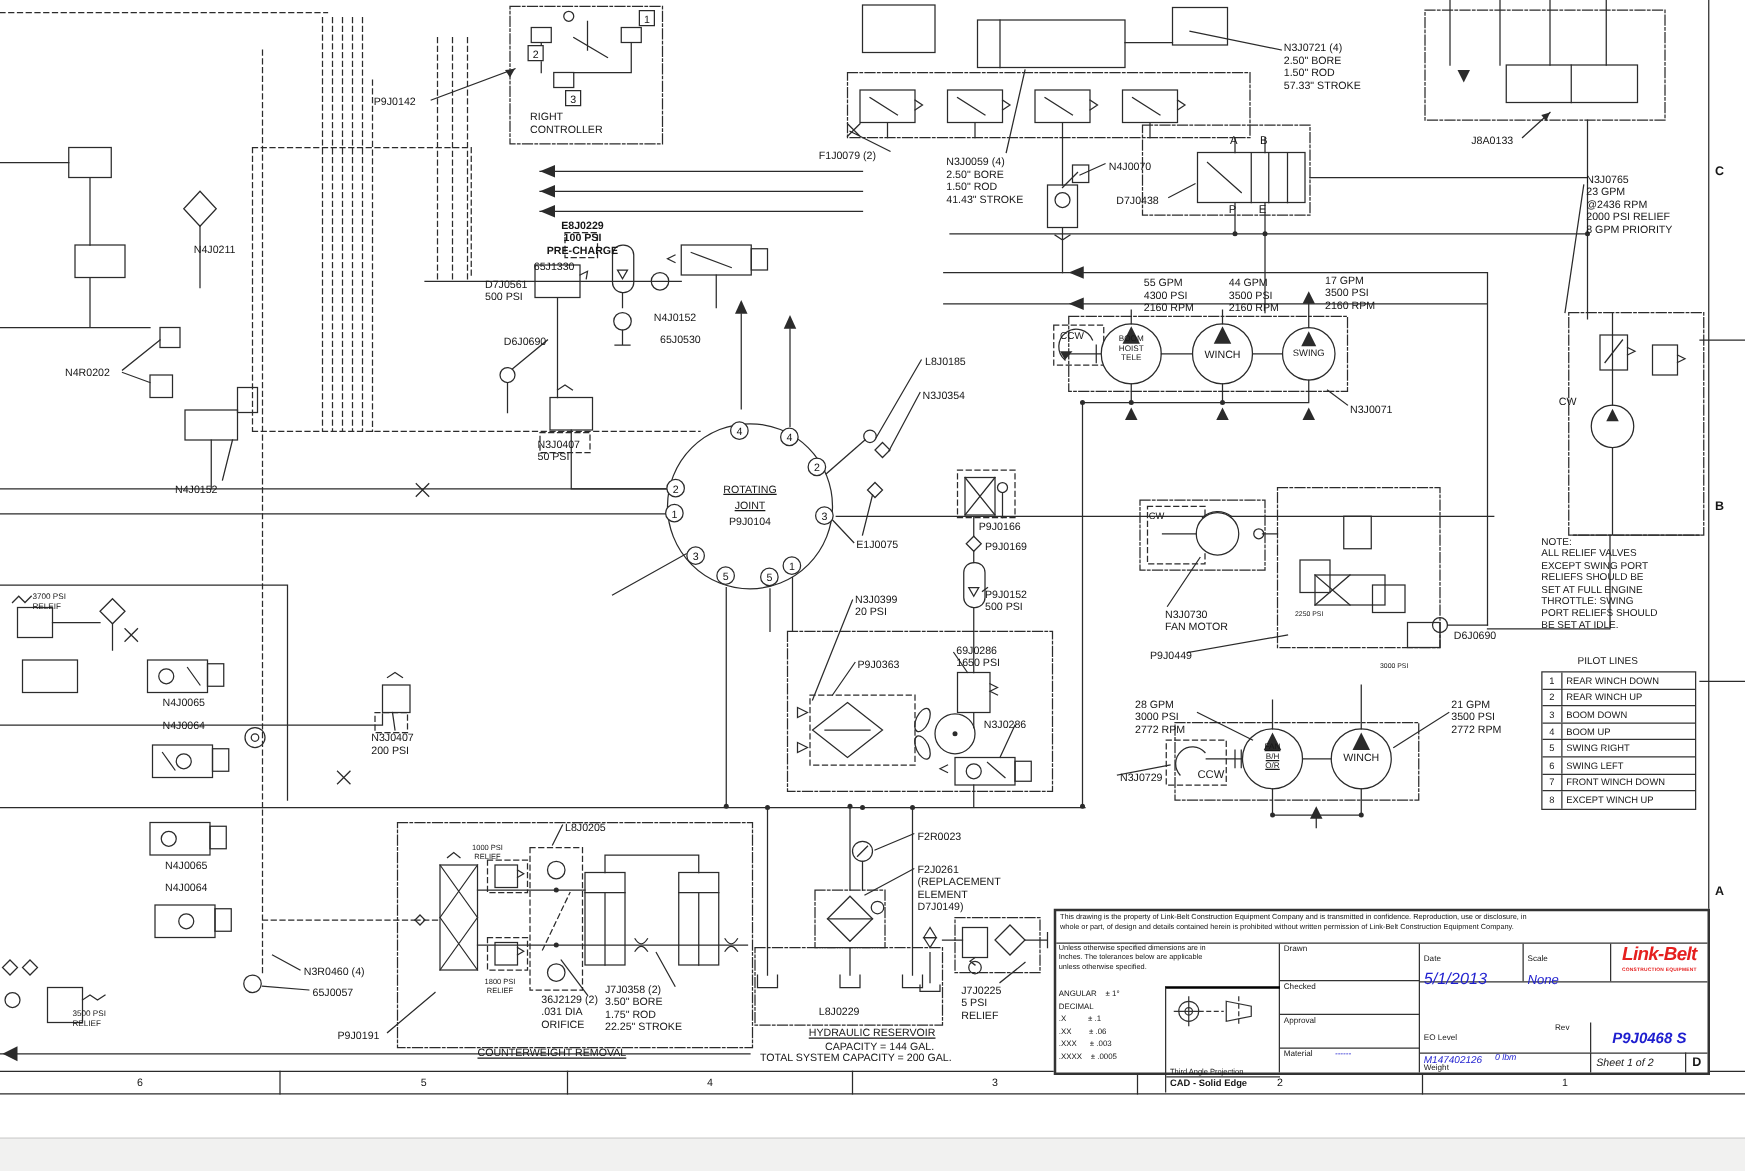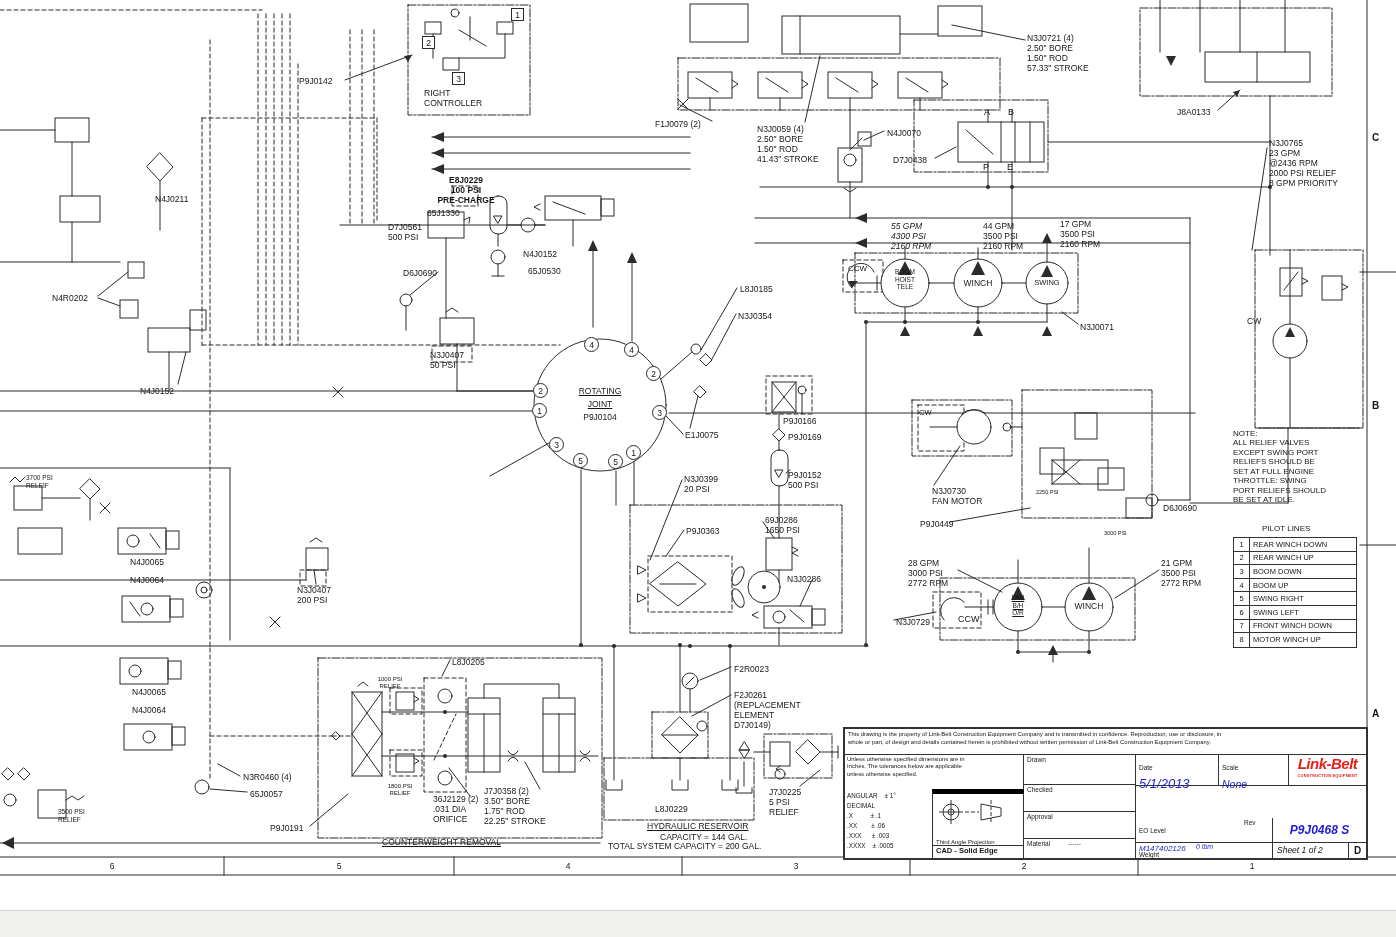--- a/index.html
+++ b/index.html
@@ -25,21 +25,21 @@
   .plabel{padding-left:3px;white-space:nowrap;}
   
   #tb{position:absolute;left:843px;top:727px;width:525px;height:133px;border:2px solid #333;box-sizing:border-box;color:#161616;background:#fff;}
   #tb .cell{position:absolute;box-sizing:border-box;}
   #tb .lbl{font-size:6.5px;}
   #tb .blue{color:#1e1ecf;font-style:italic;}
   .tb-prop{left:0;top:0;width:521px;height:26px;border-bottom:1px solid #333;font-size:5.9px;line-height:1.4;padding:1px 3px;white-space:pre-line;}
   .tb-tol{left:0;top:26px;width:179px;height:103px;border-right:1px solid #333;}
   .tb-tolpara{position:absolute;left:2px;top:1px;width:172px;font-size:5.9px;line-height:1.25;}
   .tb-ang{position:absolute;left:2px;top:36px;width:84px;font-size:6.3px;line-height:1.6;white-space:pre;}
-  .tb-proj{position:absolute;left:87px;top:34px;width:92px;height:69px;border-left:1px solid #333;border-top:5px solid #000000;}
+  .tb-proj{position:absolute;left:87px;top:34px;width:92px;height:85px;border-left:1px solid #333;border-top:2px solid #000000;}
   .tb-projlbl{position:absolute;left:3px;bottom:13px;font-size:6px;}
   .tb-cad{position:absolute;left:0;bottom:0;width:100%;height:13px;border-top:1px solid #333;font-size:7.5px;font-weight:bold;padding-left:3px;box-sizing:border-box;}
   .tb-mid{left:179px;top:26px;width:112px;height:103px;border-right:1px solid #333;}
   .tb-mrow{position:absolute;left:0;width:112px;border-bottom:1px solid #333;padding:1px 0 0 3px;box-sizing:border-box;}
   .tb-right{left:291px;top:26px;width:230px;height:103px;}
   .tb-r1{position:absolute;left:0;top:0;width:230px;height:30px;border-bottom:1px solid #333;}
   .tb-date{position:absolute;left:0;top:0;width:83px;height:30px;border-right:1px solid #333;padding:1px 0 0 3px;box-sizing:border-box;}
   .tb-scale{position:absolute;left:83px;top:0;width:70px;height:30px;border-right:1px solid #333;padding:1px 0 0 3px;box-sizing:border-box;}
   .tb-logo{position:absolute;left:153px;top:0;width:77px;height:30px;text-align:center;}
   .logo-main{color:#e5201f;font-weight:bold;font-style:italic;font-size:15px;line-height:18px;letter-spacing:-.5px;}
@@ -394,21 +394,21 @@
         <div class="ann" style="left: 52px; top: 293px;">N4R0202</div>
         <div class="ann" style="left: 140px; top: 386px;">N4J0152</div>
         <div class="ann" style="left: 430px; top: 350px;">N3J0407
 50 PSI</div>
         <div class="ann" style="left: 600px; top: 386px; transform: translateX(-50%); text-align: center; text-decoration: underline;">ROTATING</div>
         <div class="ann" style="left: 600px; top: 399px; transform: translateX(-50%); text-align: center; text-decoration: underline;">JOINT</div>
         <div class="ann" style="left: 600px; top: 412px; transform: translateX(-50%); text-align: center;">P9J0104</div>
         <div class="ann" style="left: 740px; top: 284px;">L8J0185</div>
         <div class="ann" style="left: 738px; top: 311px;">N3J0354</div>
         <div class="ann" style="left: 685px; top: 430px;">E1J0075</div>
-        <div class="ann" style="left: 891px; top: 221px; font-style: italic;">55 GPM
+        <div class="ann" style="left: 915px; top: 221px;">55 GPM
 4300 PSI
 2160 RPM</div>
         <div class="ann" style="left: 983px; top: 221px;">44 GPM
 3500 PSI
 2160 RPM</div>
         <div class="ann" style="left: 1060px; top: 219px;">17 GPM
 3500 PSI
 2160 RPM</div>
         <div class="ann" style="left: 1080px; top: 322px;">N3J0071</div>
         <div class="ann" style="left: 848px; top: 264px; font-size: 8px;">CCW</div>
@@ -542,21 +542,21 @@
         <div class="prow">
           <span class="pnum">6</span>
           <span class="plabel">SWING LEFT</span>
         </div>
         <div class="prow">
           <span class="pnum">7</span>
           <span class="plabel">FRONT WINCH DOWN</span>
         </div>
         <div class="prow">
           <span class="pnum">8</span>
-          <span class="plabel">MOTOR WINCH UP</span>
+          <span class="plabel">EXCEPT WINCH UP</span>
         </div>
       </div>
 
     <div id="tb">
       <div class="cell tb-prop">This drawing is the property of Link-Belt Construction Equipment Company and is transmitted in confidence. Reproduction, use or disclosure, in
 whole or part, of design and details contained herein is prohibited without written permission of Link-Belt Construction Equipment Company.</div>
       <div class="cell tb-tol">
         <div class="tb-tolpara" style="white-space:pre-line;">Unless otherwise specified dimensions are in
 Inches.  The tolerances below are applicable
 unless otherwise specified.</div>

